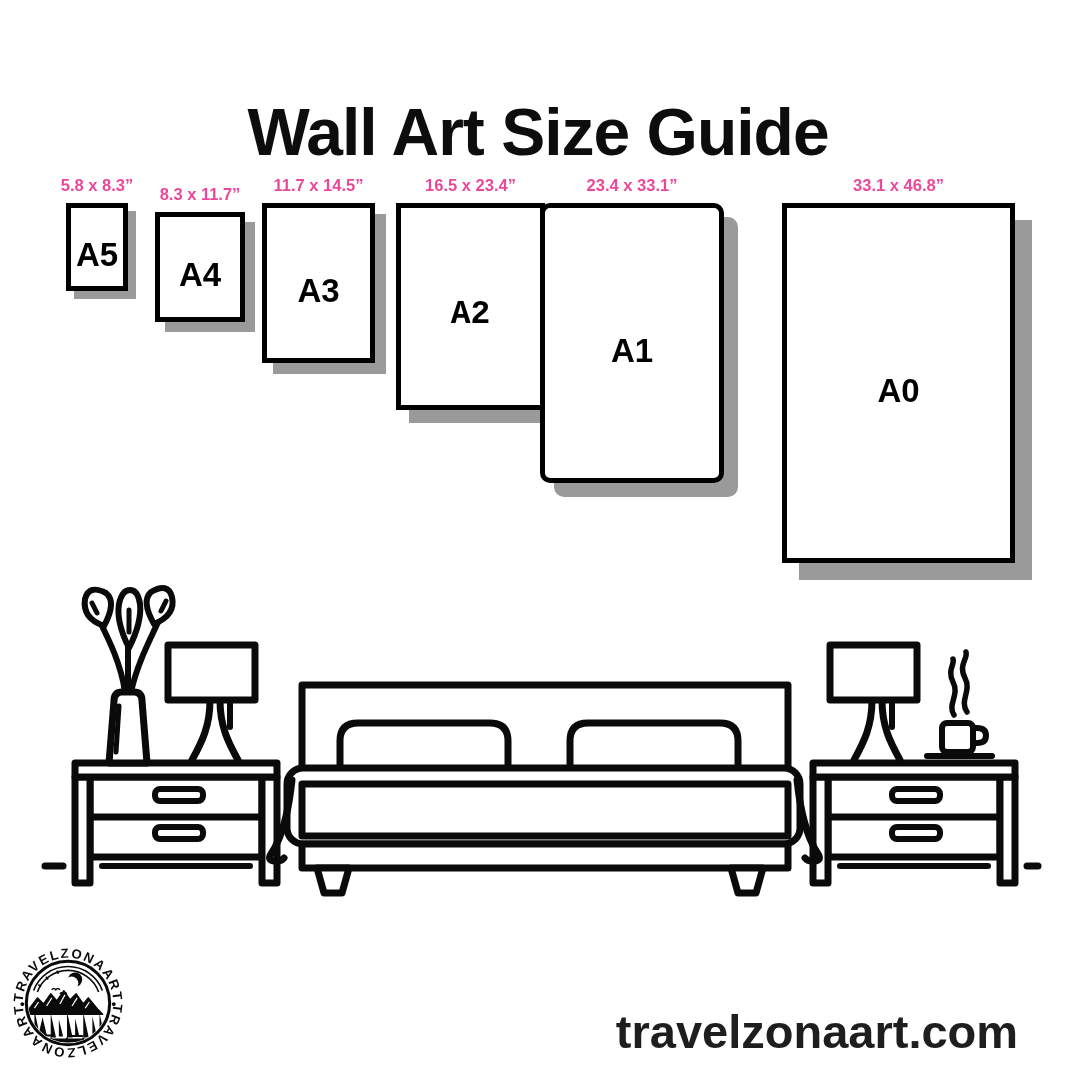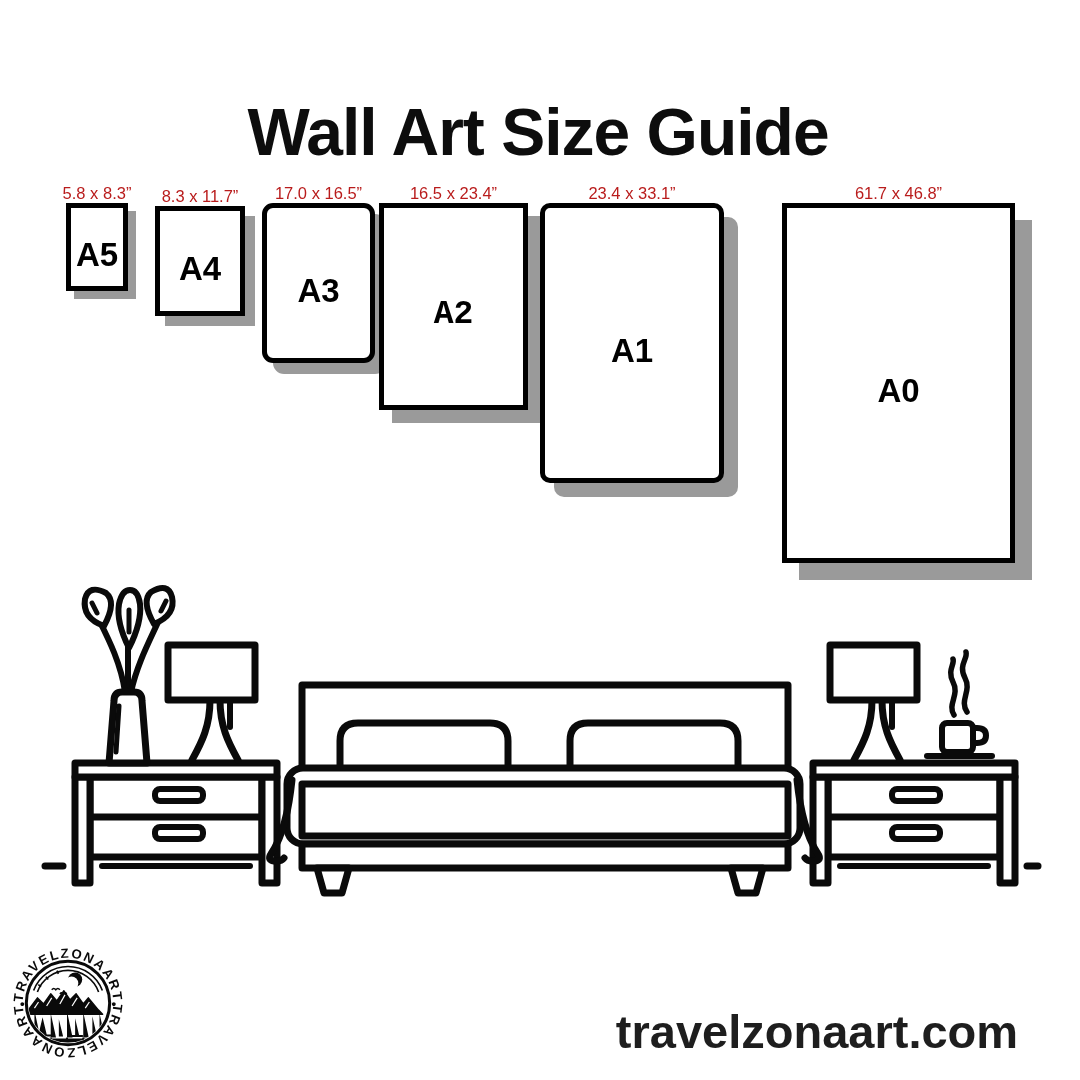--- a/index.html
+++ b/index.html
@@ -14,30 +14,30 @@
   }
   
   .frame{position:absolute;}
   .paper{
     position:absolute;left:0;top:0;width:100%;height:100%;
     background:#ffffff;border:5px solid #000;box-sizing:border-box;
     display:flex;align-items:center;justify-content:center;
   }
   .dims{
     position:absolute;bottom:100%;left:50%;transform:translateX(-50%);
-    margin-bottom:0;font-size:16.5px;font-weight:400;white-space:nowrap;color:#b91c1c;
+    margin-bottom:8px;font-size:16.5px;font-weight:700;white-space:nowrap;color:#ec4899;
   }
   .size-label{font-size:33px;font-weight:700;color:#000;margin-top:16px;}
   .frame-a5{left:66px;top:203px;width:62px;height:88px;}
   .frame-a5 .paper{box-shadow:8px 8px 0 #9a9a9a;}
-  .frame-a4{left:155px;top:206px;width:90px;height:110px;}
+  .frame-a4{left:155px;top:212px;width:90px;height:110px;}
   .frame-a4 .paper{box-shadow:10px 10px 0 #9a9a9a;}
   .frame-a3{left:262px;top:203px;width:113px;height:160px;}
-  .frame-a3 .paper{box-shadow:11px 11px 0 #9a9a9a;border-radius:11px;}
-  .frame-a2{left:379px;top:203px;width:149px;height:207px;}
+  .frame-a3 .paper{box-shadow:11px 11px 0 #9a9a9a;}
+  .frame-a2{left:396px;top:203px;width:149px;height:207px;}
   .frame-a2 .paper{box-shadow:13px 13px 0 #9a9a9a;font-family:Liberation Mono, monospace;}
   .frame-a1{left:540px;top:203px;width:184px;height:280px;}
   .frame-a1 .paper{box-shadow:14px 14px 0 #9a9a9a;border-radius:10px;}
   .frame-a0{left:782px;top:203px;width:233px;height:360px;}
   .frame-a0 .paper{box-shadow:17px 17px 0 #9a9a9a;align-items:center;}
   
   .scene{position:absolute;left:0;top:580px;width:1080px;height:330px;}
   
   .logo{position:absolute;left:7px;top:942px;width:122px;height:122px;}
   .ring-text{font-family:"Liberation Sans",sans-serif;font-weight:700;font-size:13px;letter-spacing:1.8px;fill:#0a0a0a;}
@@ -62,39 +62,39 @@
         <span class="size-label">A5</span>
       </div>
     </div>
     <div class="frame frame-a4">
       <div class="dims">8.3 x 11.7”</div>
       <div class="paper">
         <span class="size-label">A4</span>
       </div>
     </div>
     <div class="frame frame-a3">
-      <div class="dims">17.0 x 16.5”</div>
+      <div class="dims">11.7 x 14.5”</div>
       <div class="paper">
         <span class="size-label">A3</span>
       </div>
     </div>
     <div class="frame frame-a2">
       <div class="dims">16.5 x 23.4”</div>
       <div class="paper">
         <span class="size-label">A2</span>
       </div>
     </div>
     <div class="frame frame-a1">
       <div class="dims">23.4 x 33.1”</div>
       <div class="paper">
         <span class="size-label">A1</span>
       </div>
     </div>
     <div class="frame frame-a0">
-      <div class="dims">61.7 x 46.8”</div>
+      <div class="dims">33.1 x 46.8”</div>
       <div class="paper">
         <span class="size-label">A0</span>
       </div>
     </div>
   </section>
 
   <svg class="scene" viewBox="0 580 1080 330" xmlns="http://www.w3.org/2000/svg">
     <g stroke="#0a0a0a" stroke-width="7" fill="none" stroke-linecap="round" stroke-linejoin="round">
 
       <g>

